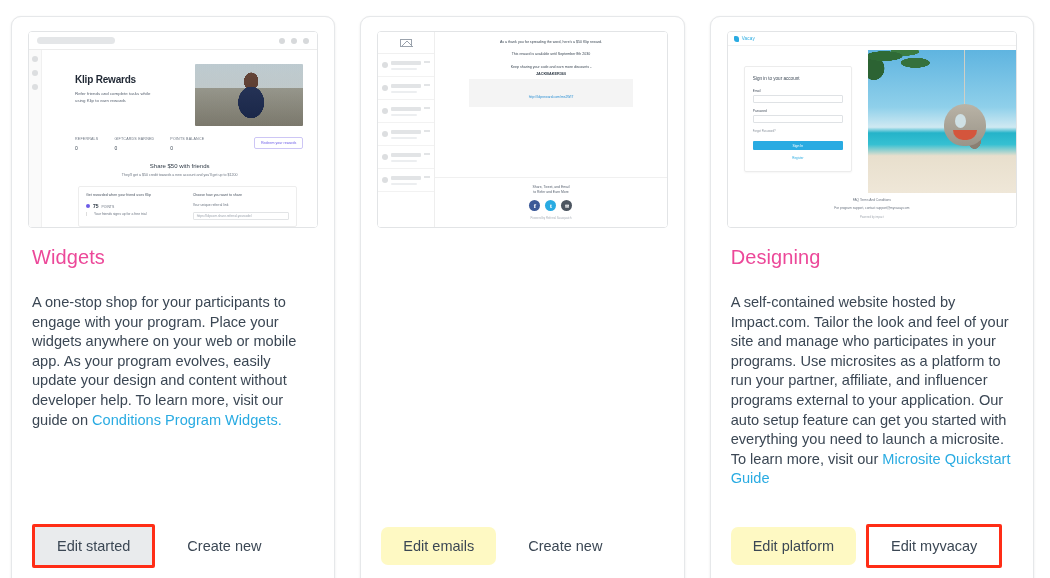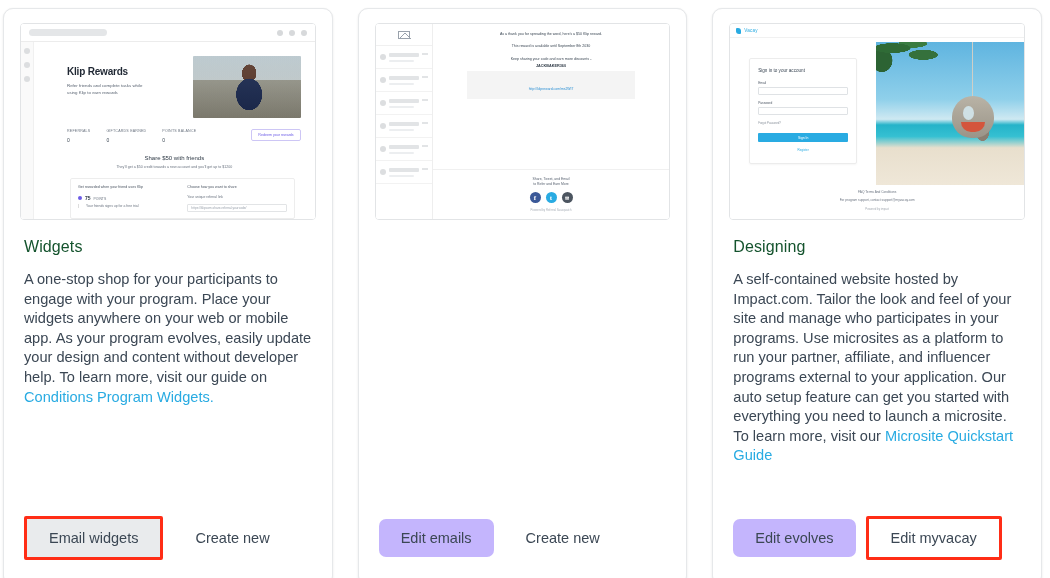--- a/index.html
+++ b/index.html
@@ -8,21 +8,21 @@
     background: #ffffff;
     font-family: "Liberation Sans", sans-serif;
     overflow: hidden;
   }
   .canvas {
     position: relative;
     width: 1050px; height: 578px;
     background: #ffffff;
     display: flex;
     gap: 10px;
-    padding: 8px;
+    padding: 16px;
   }
 
   
   .card {
     position: relative;
     background: #fff;
     border: 1px solid #e6e8ea;
     border-radius: 10px;
     box-shadow: 0 1px 3px rgba(0,0,0,0.07), 0 0 1px rgba(0,0,0,0.06);
     display: flex;
@@ -38,25 +38,25 @@
     height: 197px;
     border: 1px solid #e2e4e6;
     border-radius: 4px;
     background: #fff;
     overflow: hidden;
     position: relative;
   }
 
   .card-body { padding: 18px 20px 0 20px; flex: 1; }
   .card-title {
-    font-size: 16px;
-    color: #14532d;
+    font-size: 20px;
+    color: #ec4899;
     font-weight: 400;
     letter-spacing: .1px;
-    margin-bottom: 14px;
+    margin-bottom: 24px;
   }
   .card-desc {
     font-size: 14.6px;
     line-height: 19.6px;
     color: #3b4754;
   }
   .card-desc a, .lnk {
     color: #29abe2;
     text-decoration: none;
   }
@@ -72,21 +72,21 @@
     font-family: "Liberation Sans", sans-serif;
     font-size: 14.5px;
     color: #3b4754;
     border: none;
     background: transparent;
     padding: 11px 22px;
     border-radius: 7px;
     cursor: pointer;
     white-space: nowrap;
   }
-  .btn-grey { background: #c4b5fd; }
+  .btn-grey { background: #fef9c3; }
   .btn-plain { background: transparent; }
   .hl-red {
     border: 3px solid #ff2d16;
     border-radius: 2px;
     padding: 0;
     display: inline-block;
     background: #fff;
   }
   .hl-red .btn { border-radius: 0; display: block; }
   .hl-red.on-grey .btn { background: #e9ebed; }
@@ -276,21 +276,21 @@
       </div>
     </div>
     <div class="card-body">
       <div class="card-title">Widgets</div>
       <div class="card-desc">
         <span>A one-stop shop for your participants to engage with your program. Place your widgets anywhere on your web or mobile app. As your program evolves, easily update your design and content without developer help. To learn more, visit our guide on </span><a href="#" class="lnk">Conditions Program Widgets.</a>
       </div>
     </div>
     <div class="card-actions">
       <span class="hl-red on-grey">
-        <button class="btn btn-grey">Email widgets</button>
+        <button class="btn btn-grey">Edit started</button>
       </span>
       <button class="btn btn-plain">Create new</button>
     </div>
   </div>
 
   <div class="card card-2">
     <div class="thumb-wrap">
       <div class="em">
         <div class="em-side">
           <div class="em-side-top">
@@ -411,20 +411,20 @@
         </div>
       </div>
     </div>
     <div class="card-body">
       <div class="card-title">Designing</div>
       <div class="card-desc">
         <span>A self-contained website hosted by Impact.com. Tailor the look and feel of your site and manage who participates in your programs. Use microsites as a platform to run your partner, affiliate, and influencer programs external to your application. Our auto setup feature can get you started with everything you need to launch a microsite. To learn more, visit our </span><a href="#" class="lnk">Microsite Quickstart Guide</a>
       </div>
     </div>
     <div class="card-actions">
-      <button class="btn btn-grey">Edit evolves</button>
+      <button class="btn btn-grey">Edit platform</button>
       <span class="hl-red">
         <button class="btn btn-plain">Edit myvacay</button>
       </span>
     </div>
   </div>
 
 </div>
 
 </body></html>

